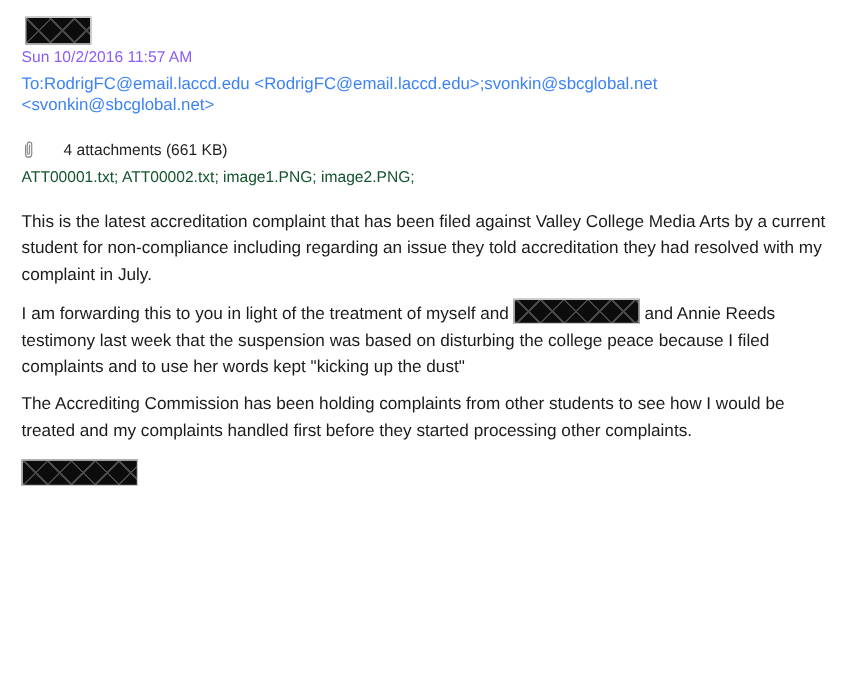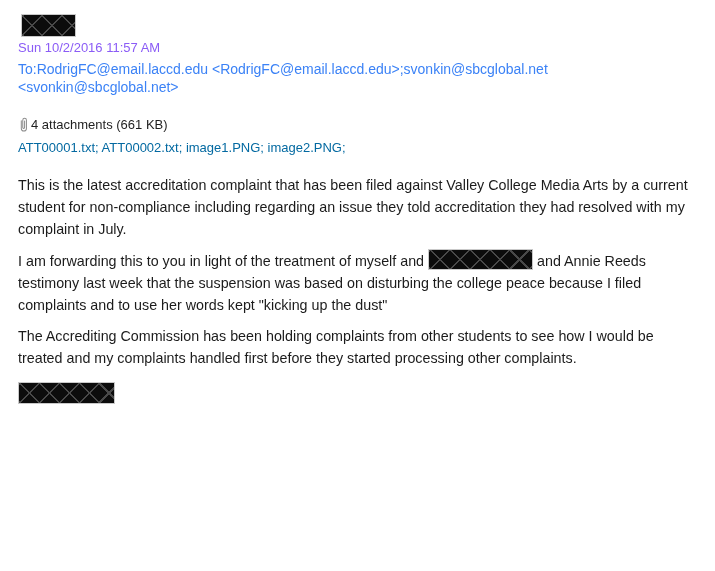--- a/index.html
+++ b/index.html
@@ -52,30 +52,30 @@
     max-width: 600px;
     color: #3b82f6;
     word-wrap: break-word;
   }
 
   .attach-row {
     margin-top: 18px;
     height: 20px;
     display: flex;
     align-items: center;
-    gap: 2px;
+    gap: 24px;
     font-size: 13px;
     color: #1f1f1f;
   }
   .clip { display: inline-flex; align-items: center; }
   .files {
     margin-top: 6px;
     font-size: 13px;
     line-height: 15px;
-    color: #0369a1;
+    color: #14532d;
   }
 
   .body {
     margin-top: 19px;
     font-size: 14.3px;
     line-height: 22px;
     max-width: 678px;
     color: #1b1b1b;
   }
   .body p { margin: 0 0 9px 0; }

